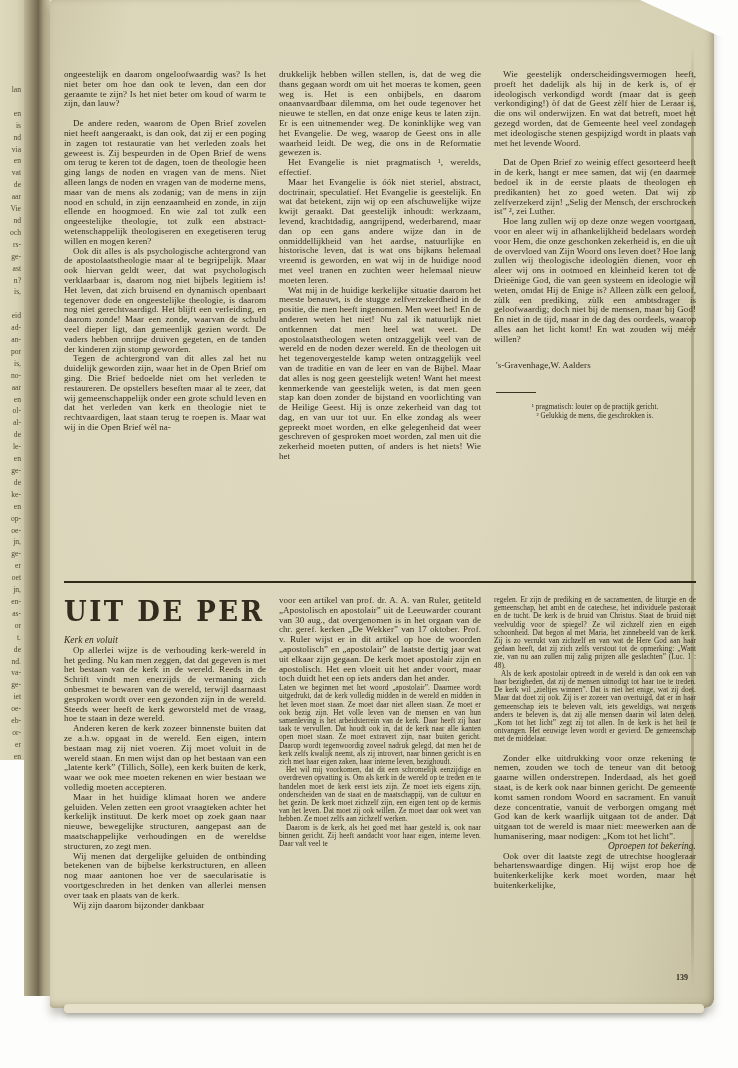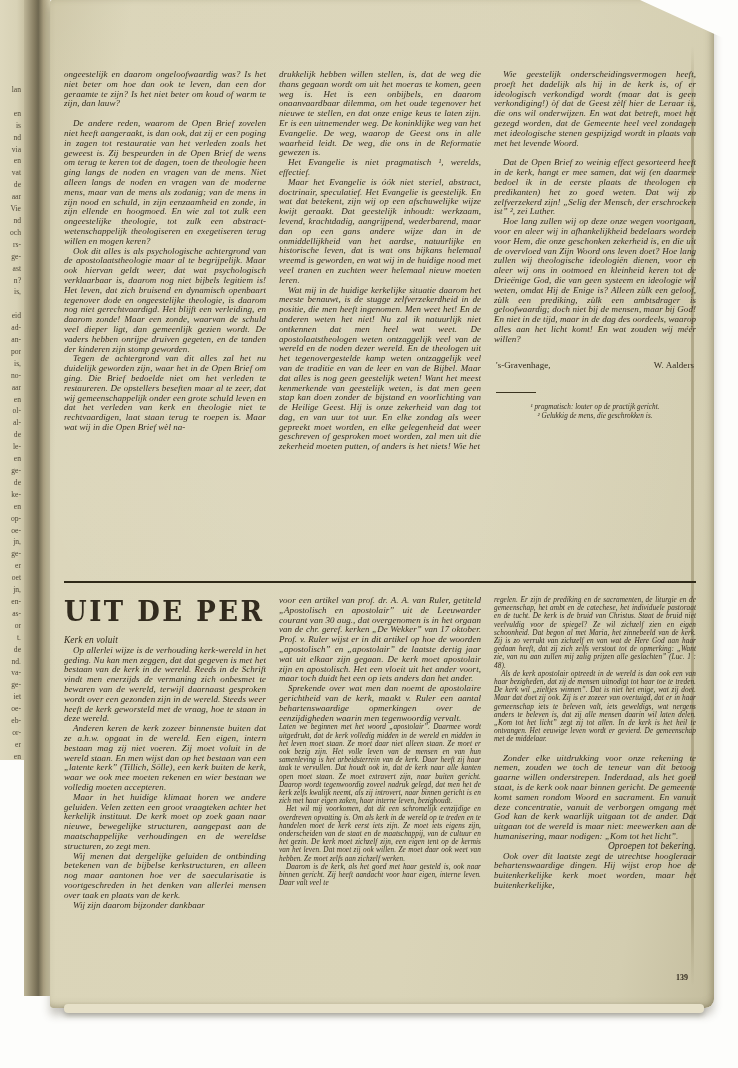--- a/index.html
+++ b/index.html
@@ -28,24 +28,24 @@
   .corner-wedge{position:absolute;top:0;right:0;width:98px;height:56px;background:#fdfdfb;
         clip-path:polygon(0 0,100% 0,100% 80%);}
   .edge-line{position:absolute;top:46px;right:20px;width:3px;height:940px;
         background:linear-gradient(180deg,rgba(150,140,105,.0),rgba(150,140,105,.6) 8%,rgba(150,140,105,.55) 92%,rgba(150,140,105,0));}
 
   .content{position:relative;padding:70px 0 0 8px;color:#322b1e;}
   .cols{display:flex;gap:13px;width:632px;margin-left:6px;}
   .col{width:202px;flex:0 0 202px;text-align:justify;font-size:9px;line-height:9.8px;
        letter-spacing:.05px;overflow:hidden;}
   .top-row{height:499px;}
-  .col p{margin:0;font-style:italic;}
+  .col p{margin:0;}
   .col p.ind{text-indent:9px;}
   .col p.gap{margin-top:10px;}
-  .sig{display:flex;justify-content:space-between;margin-top:16px;padding:0 2px;}
+  .sig{display:flex;margin-top:16px;padding:0 2px;}
   .fn-rule{width:40px;border:0;border-top:1.4px solid #3a331f;margin:22px 0 10px 2px;}
   .fn{font-size:7.2px;line-height:8.6px;text-align:center;padding-left:8px;text-indent:-8px;margin:0;}
   .divider{width:632px;margin:12px 0 13px 6px;border:0;border-top:2.2px solid #2f2918;}
   .press-title{font-family:"DejaVu Serif",serif;font-weight:700;font-size:26px;
        letter-spacing:2.5px;text-align:center;margin:2px 0 10px 0;line-height:28px;white-space:nowrap;
        transform:scaleY(1.05);}
   .kicker{font-style:italic;font-size:9.4px;margin:0 0 7px 0;text-align:left;}
   .subhead{font-style:italic;font-size:9.4px;margin:16px 0 5px 0;text-align:right;}
   .small{font-size:7.3px;line-height:8.2px;}
   .small p.ind{text-indent:7px;}
@@ -175,21 +175,20 @@
           <h1 class="press-title">UIT DE PERS</h1>
           <p class="kicker">Kerk en voluit</p>
           <p class="ind">Op allerlei wijze is de verhouding kerk-wereld in het geding. Nu kan men zeggen, dat dat gegeven is met het bestaan van de kerk in de wereld. Reeds in de Schrift vindt men enerzijds de vermaning zich onbesmet te bewaren van de wereld, terwijl daarnaast gesproken wordt over een gezonden zijn in de wereld. Steeds weer heeft de kerk geworsteld met de vraag, hoe te staan in deze wereld.</p>
           <p class="ind">Anderen keren de kerk zozeer binnenste buiten dat ze a.h.w. opgaat in de wereld. Een eigen, intern bestaan mag zij niet voeren. Zij moet voluit in de wereld staan. En men wijst dan op het bestaan van een „latente kerk” (Tillich, Sölle), een kerk buiten de kerk, waar we ook mee moeten rekenen en wier bestaan we volledig moeten accepteren.</p>
           <p class="ind">Maar in het huidige klimaat horen we andere geluiden. Velen zetten een groot vraagteken achter het kerkelijk instituut. De kerk moet op zoek gaan naar nieuwe, bewegelijke structuren, aangepast aan de maatschappelijke verhoudingen en de wereldse structuren, zo zegt men.</p>
           <p class="ind">Wij menen dat dergelijke geluiden de ontbinding betekenen van de bijbelse kerkstructuren, en alleen nog maar aantonen hoe ver de saecularisatie is voortgeschreden in het denken van allerlei mensen over taak en plaats van de kerk.</p>
           <p class="ind">Wij zijn daarom bijzonder dankbaar</p>
         </div>
         <div class="col">
           <p>voor een artikel van prof. dr. A. A. van Ruler, getiteld „Apostolisch en apostolair” uit de Leeuwarder courant van 30 aug., dat overgenomen is in het orgaan van de chr. geref. kerken „De Wekker” van 17 oktober. Prof. v. Ruler wijst er in dit artikel op hoe de woorden „apostolisch” en „apostolair” de laatste dertig jaar wat uit elkaar zijn gegaan. De kerk moet apostolair zijn en apostolisch. Het een vloeit uit het ander voort, maar toch duidt het een op iets anders dan het ander.</p>
-          <p class="ind">Sprekende over wat men dan noemt de apostolaire gerichtheid van de kerk, maakt v. Ruler een aantal behartenswaardige opmerkingen over de eenzijdigheden waarin men tegenwoordig vervalt.</p>
           <div class="small smallgap">
             <p>Laten we beginnen met het woord „apostolair”. Daarmee wordt uitgedrukt, dat de kerk volledig midden in de wereld en midden in het leven moet staan. Ze moet daar niet alleen staan. Ze moet er ook bezig zijn. Het volle leven van de mensen en van hun samenleving is het arbeidsterrein van de kerk. Daar heeft zij haar taak te vervullen. Dat houdt ook in, dat de kerk naar alle kanten open moet staan. Ze moet extravert zijn, naar buiten gericht. Daarop wordt tegenwoordig zoveel nadruk gelegd, dat men het de kerk zelfs kwalijk neemt, als zij introvert, naar binnen gericht is en zich met haar eigen zaken, haar interne leven, bezighoudt.</p>
             <p class="ind">Het wil mij voorkomen, dat dit een schromelijk eenzijdige en overdreven opvatting is. Om als kerk in de wereld op te treden en te handelen moet de kerk eerst iets zijn. Ze moet iets eigens zijn, onderscheiden van de staat en de maatschappij, van de cultuur en het gezin. De kerk moet zichzelf zijn, een eigen tent op de kermis van het leven. Dat moet zij ook willen. Ze moet daar ook weet van hebben. Ze moet zelfs aan zichzelf werken.</p>
             <p class="ind">Daarom is de kerk, als het goed met haar gesteld is, ook naar binnen gericht. Zij heeft aandacht voor haar eigen, interne leven. Daar valt veel te</p>
           </div>
         </div>
         <div class="col">
           <div class="small">
             <p>regelen. Er zijn de prediking en de sacramenten, de liturgie en de gemeenschap, het ambt en de catechese, het individuele pastoraat en de tucht. De kerk is de bruid van Christus. Staat de bruid niet veelvuldig voor de spiegel? Ze wil zichzelf zien en eigen schoonheid. Dat begon al met Maria, het zinnebeeld van de kerk. Zij is zo verrukt van zichzelf en van wat de Here God aan haar gedaan heeft, dat zij zich zelfs verstout tot de opmerking: „Want zie, van nu aan zullen mij zalig prijzen alle geslachten” (Luc. 1 : 48).</p>
             <p class="ind">Als de kerk apostolair optreedt in de wereld is dan ook een van haar bezigheden, dat zij de mensen uitnodigt tot haar toe te treden. De kerk wil „zieltjes winnen”. Dat is niet het enige, wat zij doet. Maar dat doet zij ook. Zij is er zozeer van overtuigd, dat er in haar gemeenschap iets te beleven valt, iets geweldigs, wat nergens anders te beleven is, dat zij alle mensen daarin wil laten delen. „Kom tot het licht” zegt zij tot allen. In de kerk is het heil te ontvangen. Het eeuwige leven wordt er gevierd. De gemeenschap met de middelaar.</p>

